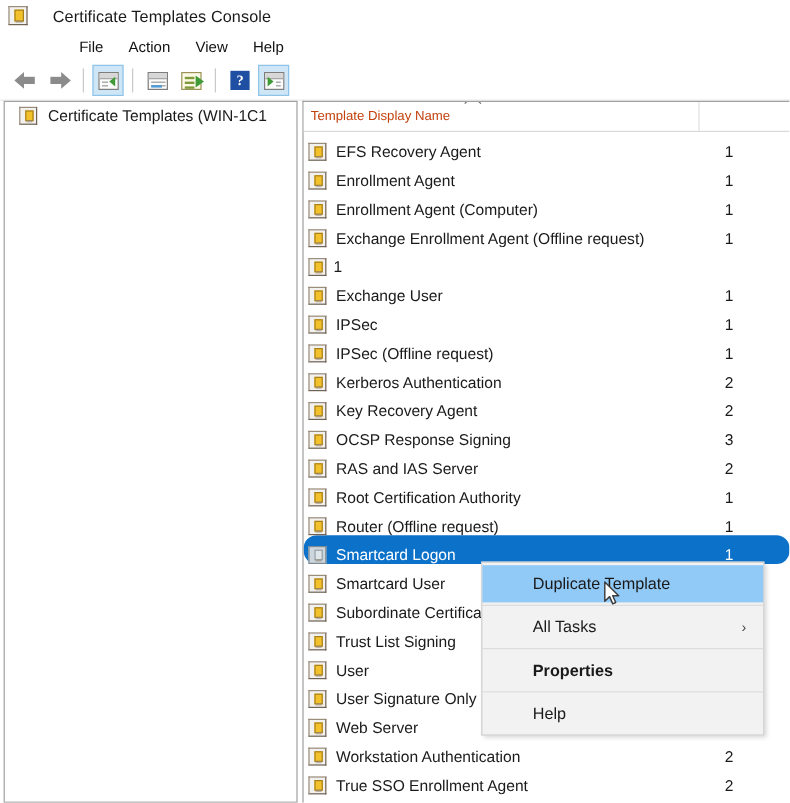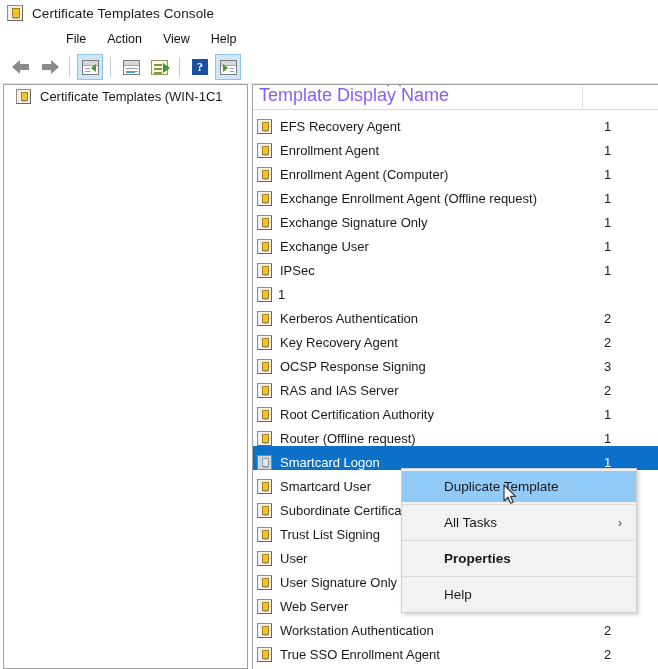--- a/index.html
+++ b/index.html
@@ -22,21 +22,21 @@
   .titlebar {
     height: 26px;
     display: flex;
     align-items: center;
     padding-left: 7px;
     background: #ffffff;
   }
   .title-text {
     font-size: 13.5px;
     color: #1a1a1a;
-    margin-left: 9px;
+    margin-left: 21px;
     white-space: nowrap;
     letter-spacing: .1px;
   }
 
   
   .cticon {
     position: relative;
     display: inline-block;
     box-sizing: border-box;
     background: #f2f1ef;
@@ -213,27 +213,27 @@
   
   .lv-head {
     height: 24px;
     display: flex;
     align-items: center;
     border-bottom: 1px solid #d9d9d9;
     background: #ffffff;
     position: relative;
   }
   .lv-head .col {
-    font-size: 18px;
-    color: #8b5cf6;
+    font-size: 11px;
+    color: #c2410c;
     padding-left: 6px;
     position: relative;
     height: 100%;
     display: flex;
-    align-items: flex-start;
+    align-items: center;
     box-sizing: border-box;
   }
   .lv-head .col.c1 { width: 330px; border-right: 1px solid #e0e0e0; }
   .lv-head .col.c2 { width: 120px; }
   .sort-caret {
     position: absolute;
     top: -4px;
     left: 136px;
     width: 9px; height: 9px;
     border-left: 1.6px solid #6b6b6b;
@@ -255,21 +255,21 @@
     color: #1a1a1a;
     margin-left: 8px;
     width: 318px;
     overflow: hidden;
   }
   .lv-row .sc {
     font-size: 13px;
     color: #1a1a1a;
     padding-left: 6px;
   }
-  .lv-row.selected { background: #0b71c9; }
+  .lv-row.selected { background: #0b71c9; border-radius: 11px; }
   .lv-row.selected .nm,
   .lv-row.selected .sc { color: #ffffff; }
 
   
   .ctxmenu {
     position: absolute;
     left: 401px;
     top: 468px;
     width: 236px;
     background: #f2f2f2;
@@ -436,38 +436,38 @@
       </div>
 
       <div class="lv-row">
         <span class="cticon sz15"></span>
         <span class="nm">Exchange Enrollment Agent (Offline request)</span>
         <span class="sc">1</span>
       </div>
 
       <div class="lv-row">
         <span class="cticon sz15"></span>
-        <span class="nm">Exchange Signature Only</span>
         <span class="sc">1</span>
       </div>
 
       <div class="lv-row">
         <span class="cticon sz15"></span>
         <span class="nm">Exchange User</span>
         <span class="sc">1</span>
       </div>
 
       <div class="lv-row">
         <span class="cticon sz15"></span>
         <span class="nm">IPSec</span>
         <span class="sc">1</span>
       </div>
 
       <div class="lv-row">
         <span class="cticon sz15"></span>
+        <span class="nm">IPSec (Offline request)</span>
         <span class="sc">1</span>
       </div>
 
       <div class="lv-row">
         <span class="cticon sz15"></span>
         <span class="nm">Kerberos Authentication</span>
         <span class="sc">2</span>
       </div>
 
       <div class="lv-row">

